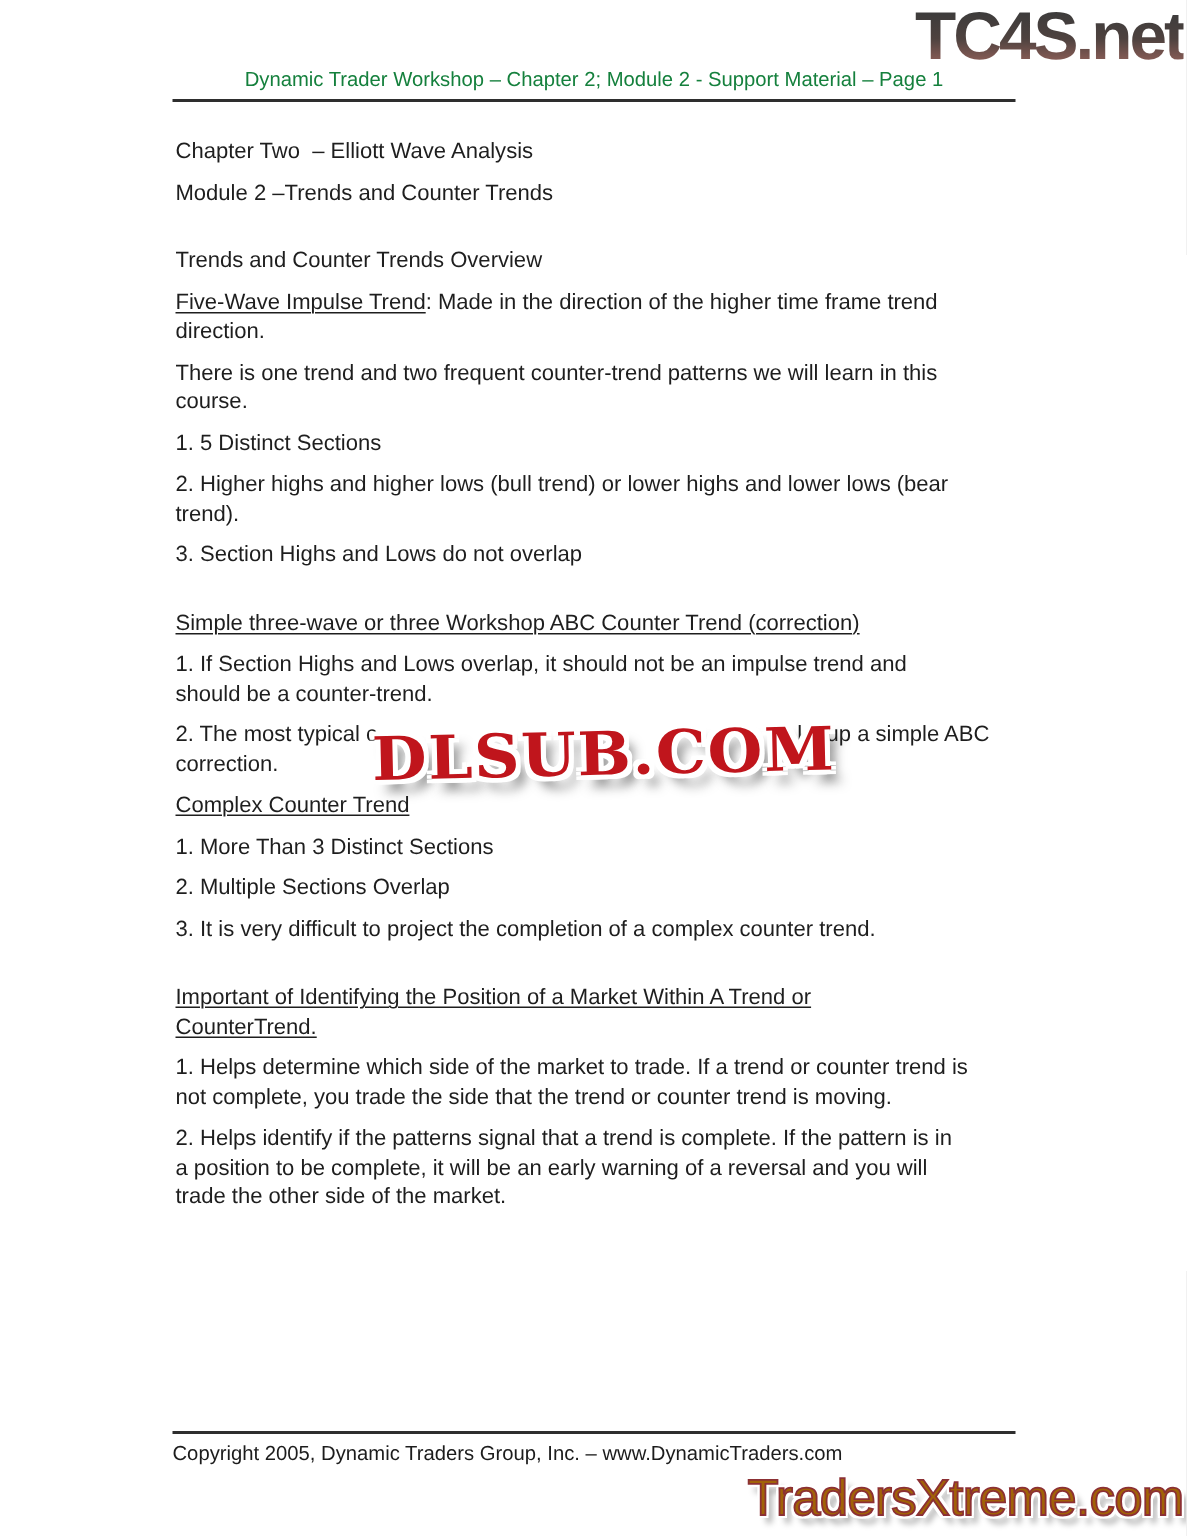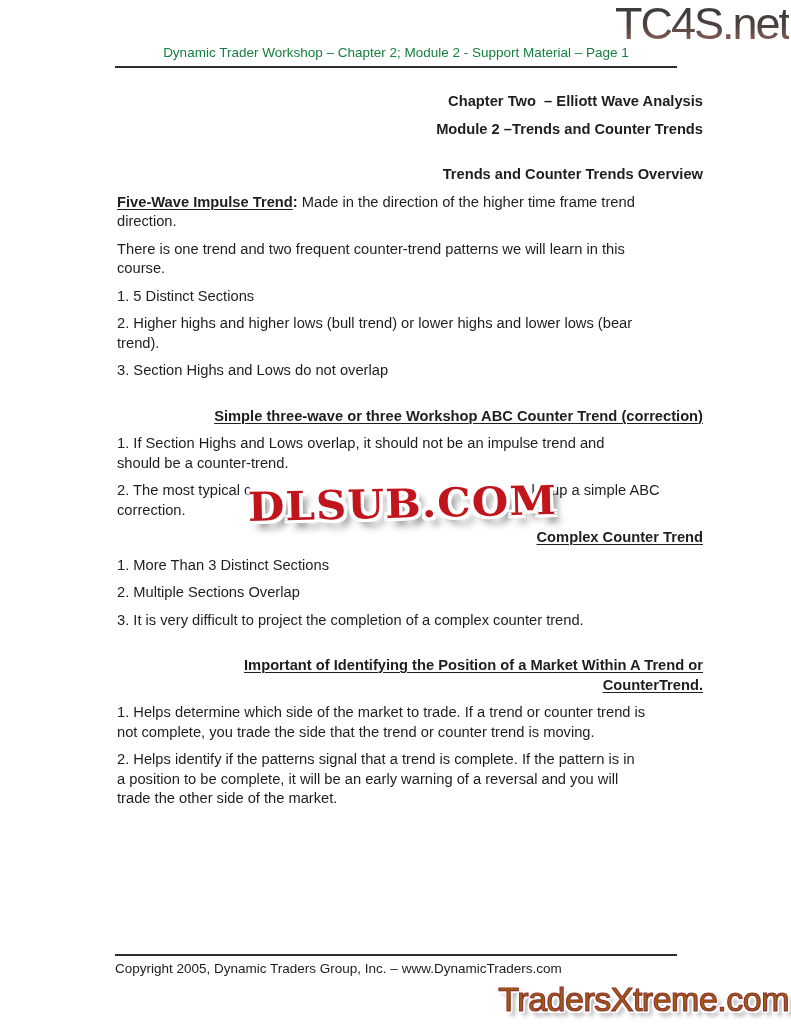--- a/index.html
+++ b/index.html
@@ -18,21 +18,21 @@
   .rule-top { top:66px; }
   .rule-bottom { top:954px; }
   .footer-text {
     position:absolute; top:961px; left:115px; width:562px;
     font-size:13.5px; color:#1c1c1c; white-space:pre;
   }
 
   
   .tc4s {
     position:absolute; top:1px; right:2px; line-height:1;
-    font-size:45px; font-weight:normal; letter-spacing:-2px;
+    font-size:45px; font-weight:bold; letter-spacing:-2px;
     color:#4a413e;
   }
   @supports (-webkit-background-clip: text) {
     .tc4s {
       background:linear-gradient(180deg,#3b3b3b 12%,#4e423f 55%,#8e5f58 92%);
       -webkit-background-clip:text; background-clip:text;
       color:transparent; -webkit-text-fill-color:transparent;
     }
   }
   .dlsub {
@@ -56,21 +56,21 @@
        2px -2px 0 #fff,  2px 0 0 #fff,  2px 2px 0 #fff,
        4px 5px 4px rgba(0,0,0,.4);
   }
 
   
   .content {
     position:absolute; left:117px; top:92px; width:586px;
     font-size:14.7px; line-height:19.5px;
   }
   .content p { margin:0 0 8px 0; white-space:pre; }
-  .b { font-weight:bold;text-align:right; }
+  .b { font-weight:normal; }
   .u { text-decoration:underline; text-decoration-thickness:1.4px; text-underline-offset:2px; }
   .gap-above { margin-top:26px !important; }
   .wm-gap { display:inline-block; width:280px; }
 </style>
 </head>
 <body>
 
 <div class="page">
 
   <div class="tc4s">TC4S.net</div>

